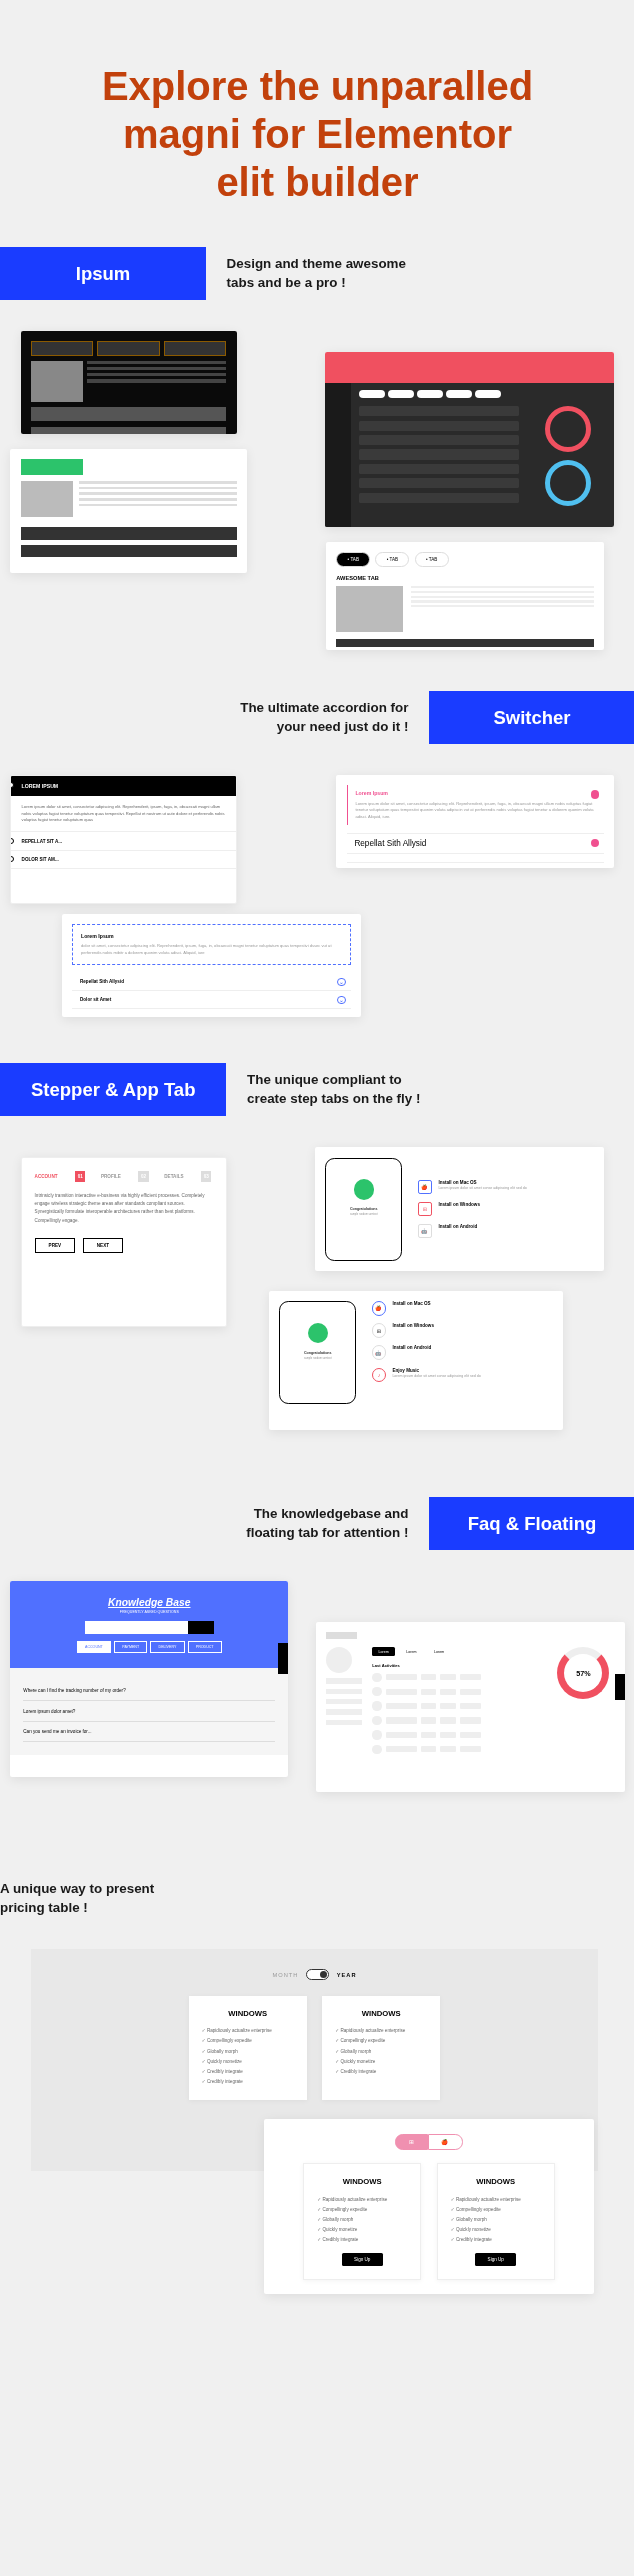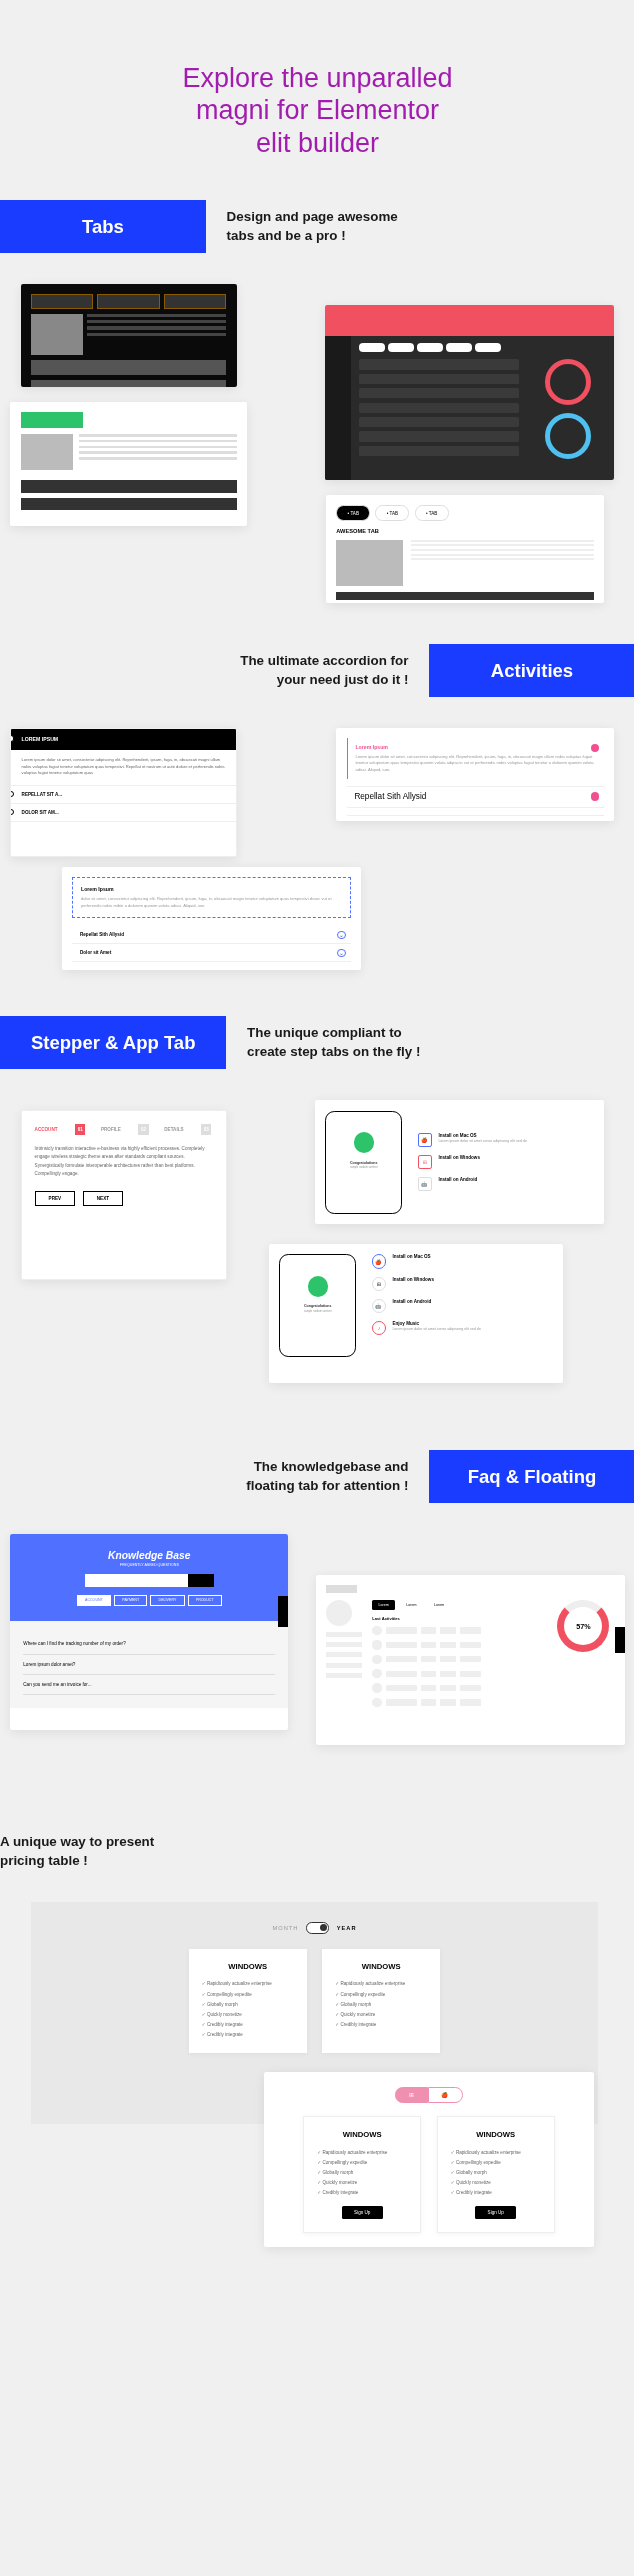--- a/index.html
+++ b/index.html
@@ -1,19 +1,19 @@
 <!DOCTYPE html>
 <html style="font-size:8.2px"><head>
 <meta charset="utf-8">
 <style>
 * { margin: 0; padding: 0; box-sizing: border-box; }
 body { font-family: -apple-system, BlinkMacSystemFont, 'Segoe UI', sans-serif; background: #f0f0f0; width: 635px; }
 .container { width: 100%; }
 .hero { padding: 62px 52px 41px; text-align: center; }
-.hero h1 { font-size: 27px; font-weight: 400; line-height: 1.2; color: #a21caf; }
+.hero h1 { font-size: 40px; font-weight: 700; line-height: 1.2; color: #c2410c; }
 
 .section { margin-bottom: 41px; }
 .section-header { display: flex; align-items: center; gap: 20.6px; margin-bottom: 31px; }
 .section-header.left { justify-content: flex-start; }
 .section-header.right { justify-content: flex-end; }
 .label-box { background: #1a3cff; color: #fff; padding: 15.5px 31px; font-size: 18.5px; font-weight: 700; min-width: 206px; text-align: center; }
 .desc-text { font-size: 13.4px; font-weight: 600; line-height: 1.4; max-width: 196px; color: #1a1a1a; }
 
 .preview-area { position: relative; padding: 0 20.6px; min-height: 206px; }
 
@@ -108,21 +108,21 @@
 .ps-content { flex: 1; }
 .ps-title { font-size: 4.6px; font-weight: 600; }
 .ps-text { font-size: 3.6px; color: #999; margin-top: 1.5px; line-height: 1.5; }
 
 .phone-card2 { right: 72px; top: 144px; width: 294px; height: 139px; padding: 10.3px; display: flex; gap: 15.5px; }
 
 
 .faq-previews { position: relative; height: 258px; }
 .kb-card { left: 10.3px; top: 0; width: 278px; height: 196px; }
 .kb-hero { background: #5070ff; color: #fff; padding: 15.5px; text-align: center; }
-.kb-title { font-size: 10.3px; font-weight: 700; font-style: italic; }
+.kb-title { font-size: 10.3px; font-weight: 700; font-style: italic; text-decoration: underline; }
 .kb-sub { font-size: 3.6px; margin-top: 2.1px; }
 .kb-search { margin-top: 7.7px; display: flex; justify-content: center; }
 .kb-input { width: 103px; height: 12.4px; background: #fff; }
 .kb-searchbtn { width: 26px; height: 12.4px; background: #000; }
 .kb-tabs { display: flex; gap: 3.1px; justify-content: center; margin-top: 7.7px; }
 .kb-tab { padding: 2.6px 7.2px; font-size: 3.6px; border: 0.5px solid #fff; }
 .kb-tab.active { background: #fff; color: #5070ff; }
 .kb-body { background: #f5f5f5; padding: 13px; }
 .kb-q { font-size: 4.6px; padding: 7.2px 0; border-bottom: 0.5px solid #ddd; }
 .kb-float { position: absolute; right: 0; top: 62px; width: 10.3px; height: 31px; background: #000; }
@@ -175,22 +175,22 @@
 <div class="hero">
   <h1>
     <span>Explore the unparalled</span><br>
     <span>magni for Elementor</span><br>
     <span>elit builder</span>
   </h1>
 </div>
 
 <div class="section">
   <div class="section-header left">
-    <div class="label-box">Tabs</div>
-    <div class="desc-text">Design and page awesome tabs and be a pro !</div>
+    <div class="label-box">Ipsum</div>
+    <div class="desc-text">Design and theme awesome tabs and be a pro !</div>
   </div>
   <div class="preview-area tabs-previews">
     <div class="preview-card dark-tab">
       <div class="dark-tab-row">
             <div class="dark-tab-cell"></div>
             <div class="dark-tab-cell"></div>
             <div class="dark-tab-cell"></div>
           </div>
       <div class="dark-tab-row">
         <div class="dark-tab-cell img"></div>
@@ -276,21 +276,21 @@
             <div class="at-bar"></div>
             <div class="at-bar"></div>
           </div>
     </div>
   </div>
 </div>
 
 <div class="section">
   <div class="section-header right">
     <div class="desc-text" style="text-align:right">The ultimate accordion for your need just do it !</div>
-    <div class="label-box">Activities</div>
+    <div class="label-box">Switcher</div>
   </div>
   <div class="preview-area acc-previews">
     <div class="preview-card acc-dark">
       <div class="acc-dark-top"><div class="acc-dark-dot"></div><span>LOREM IPSUM</span></div>
       <div class="acc-dark-body">Lorem ipsum dolor sit amet, consectetur adipiscing elit. Reprehenderit, ipsum, fuga, in, obcaecati magni ullam nobis voluptas fugiat tenetur voluptatum quas tempestivi. Repellat et nostrum ut aute dolore et perferendis nobis voluptas fugiat tenetur voluptatum quas</div>
       <div class="acc-dark-items">
         <div class="acc-dark-item"><div class="acc-dark-dot" style="top:5.2px"></div><span>REPELLAT SIT A...</span></div>
         <div class="acc-dark-item"><div class="acc-dark-dot" style="top:5.2px"></div><span>DOLOR SIT AM...</span></div>
       </div>
     </div>

